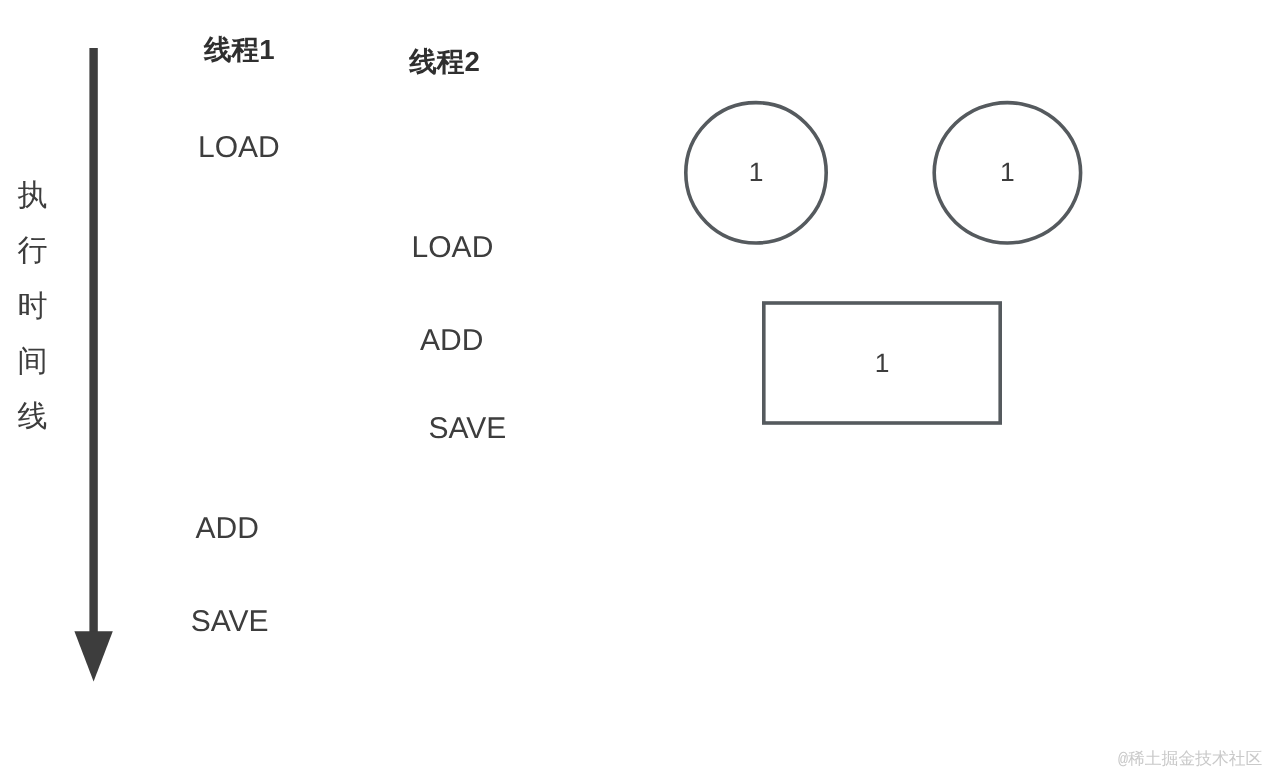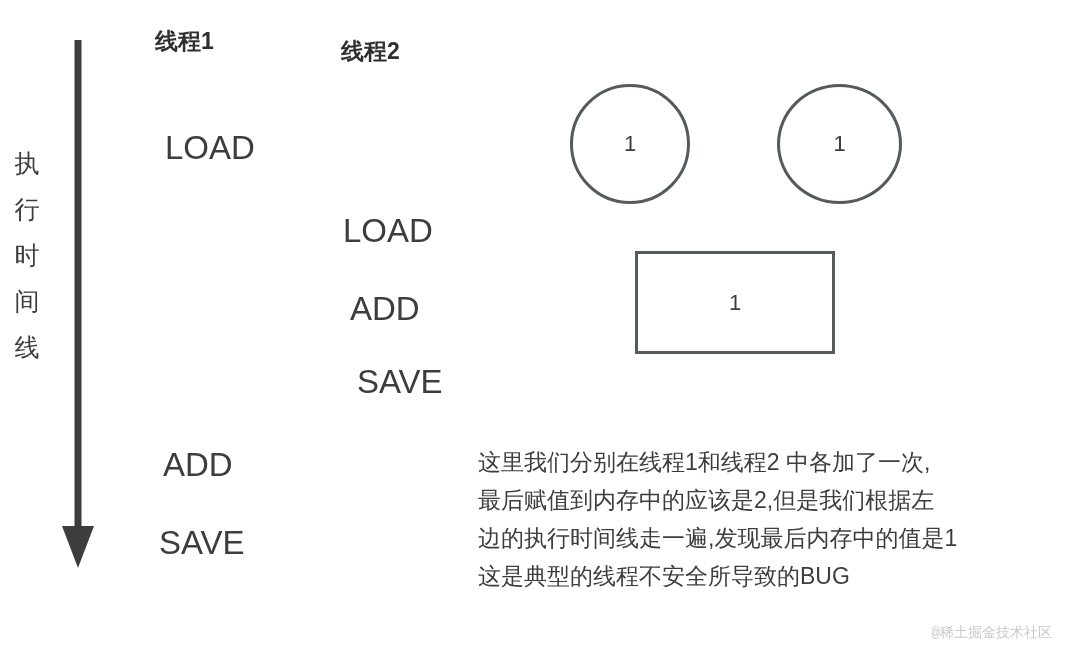--- a/index.html
+++ b/index.html
@@ -41,30 +41,29 @@
     height: 530px;
   }
 
   
   .col-head {
     position: absolute;
     font-size: 23px;
     font-weight: bold;
     color: #2f2f2f;
   }
-  #thread1-head { left: 155px; top: 26px; }
+  #thread1-head { left: 170px; top: 26px; }
   #thread2-head { left: 341px; top: 36px; }
 
   
   .op {
     position: absolute;
-    font-size: 33px;
+    font-size: 25px;
     color: #3d3d3d;
     white-space: nowrap;
-    margin-top: 20px;
   }
 
   
   .circle {
     position: absolute;
     border: 3px solid #555a5e;
     border-radius: 50%;
     display: flex;
     align-items: center;
     justify-content: center;
@@ -137,20 +136,16 @@
   <div class="circle" id="circle-a">
     <span>1</span>
   </div>
   <div class="circle" id="circle-b">
     <span>1</span>
   </div>
   <div class="rect" id="memory-box">
     <span>1</span>
   </div>
 
-  <div id="note">这里我们分别在线程1和线程2 中各加了一次,
-最后赋值到内存中的应该是2,但是我们根据左
-边的执行时间线走一遍,发现最后内存中的值是1
-这是典型的线程不安全所导致的BUG</div>
 
   <div id="watermark">@稀土掘金技术社区</div>
 
 </div>
 
 </body></html>

